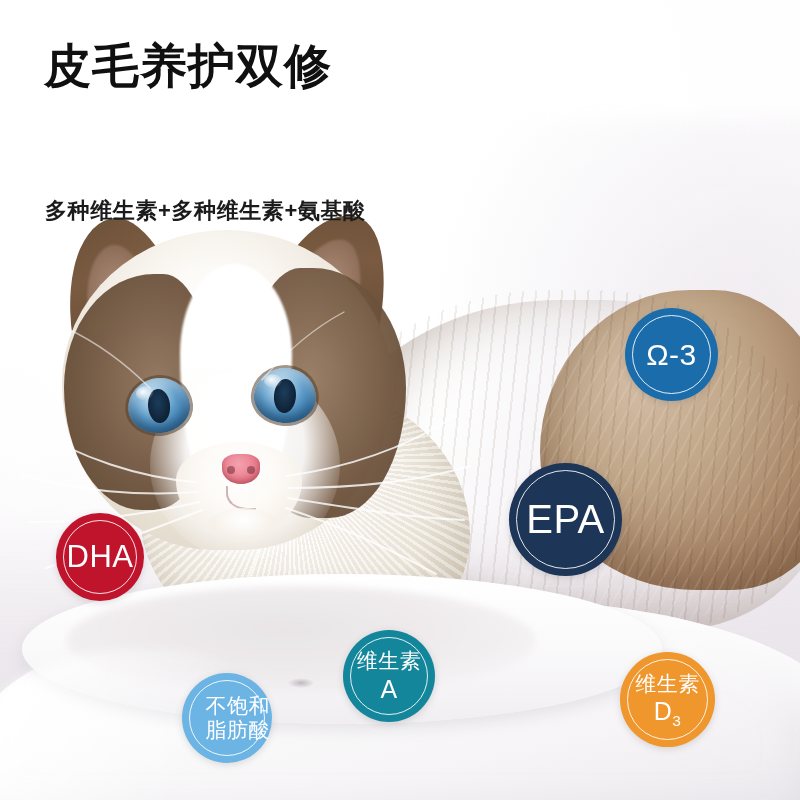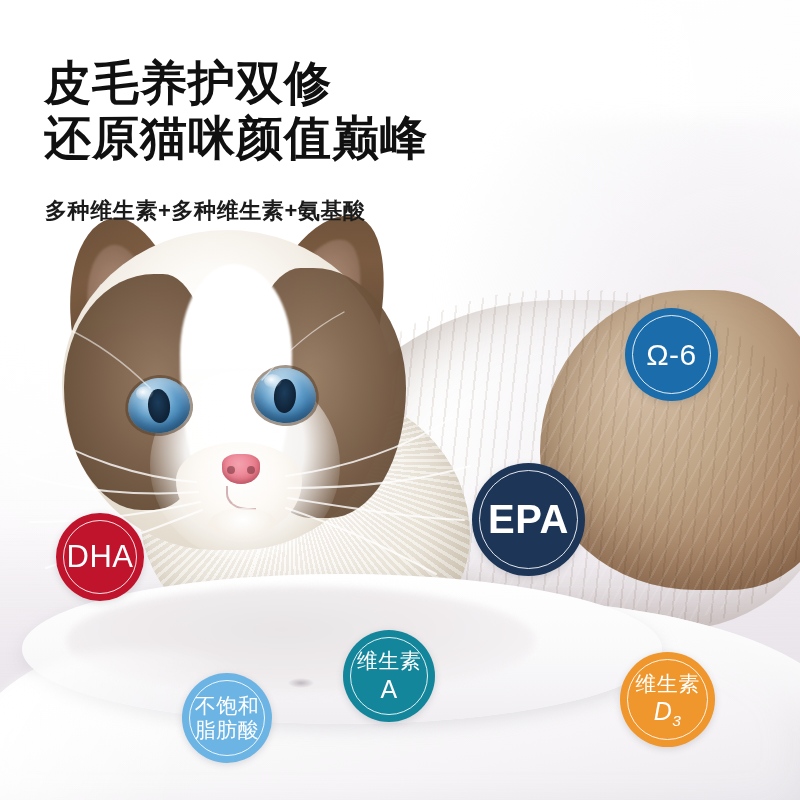--- a/index.html
+++ b/index.html
@@ -368,21 +368,21 @@
     width: 26px; height: 10px;
     border-radius: 50%;
     background: radial-gradient(ellipse, rgba(150,142,150,.55), rgba(150,142,150,0) 72%);
     filter: blur(.6px);
   }
 
   
   .headline {
     position: absolute;
     left: 44px;
-    top: 56px;
+    top: 39px;
     z-index: 30;
   }
   .headline .line {
     font-size: 47px;
     line-height: 1.17;
     font-weight: 700;
     color: #101010;
     letter-spacing: 1px;
     white-space: nowrap;
     text-shadow: 0 1px 0 rgba(255,255,255,.6);
@@ -430,36 +430,36 @@
   .badge .sub {
     font-size: .62em;
     vertical-align: sub;
     line-height: 1;
   }
 
   
   #badge-dha   { left: 56px;  top: 513px; width: 88px;  height: 88px;  background: #c0132c; text-align: right; }
   #badge-dha   .txt { font-size: 31px; }
 
-  #badge-epa   { left: 472px; top: 463px; width: 113px; height: 113px; background: #1d3557; font-weight: bold; }
+  #badge-epa   { left: 509px; top: 463px; width: 113px; height: 113px; background: #1d3557; }
   #badge-epa   .txt { font-size: 40px; }
 
   #badge-omega { left: 625px; top: 308px; width: 93px;  height: 93px;  background: #1a6cab; }
   #badge-omega .txt { font-size: 30px; }
 
-  #badge-ufa   { left: 182px; top: 673px; width: 90px;  height: 90px;  background: #6cb4e4; }
+  #badge-ufa   { left: 182px; top: 673px; width: 90px;  height: 90px;  background: #6cb4e4; justify-content: flex-end; }
   #badge-ufa   .txt { font-size: 21px; line-height: 1.16; }
 
   #badge-vita  { left: 343px; top: 630px; width: 92px;  height: 92px;  background: #14869b; }
   #badge-vita  .txt { font-size: 21px; line-height: 1.2; }
   #badge-vita  .big { display: block; font-size: 25px; }
 
   #badge-vitd  { left: 620px; top: 652px; width: 95px;  height: 95px;  background: #ef962c; }
   #badge-vitd  .txt { font-size: 21px; line-height: 1.2; }
-  #badge-vitd  .big { display: block; font-size: 25px; font-style: italic; }
+  #badge-vitd  .big { display: block; font-size: 25px; }
 </style>
 </head>
 <body>
 
 <div id="stage">
 
   <div class="backdrop-right"></div>
   <div class="floor-wash"></div>
 
   <div class="cat">
@@ -527,34 +527,33 @@
   <div class="bowl">
     <div class="bowl-body"></div>
     <div class="bowl-rim"></div>
     <div class="bowl-inner"></div>
     <div class="bowl-hi"></div>
     <div class="bowl-speck"></div>
   </div>
 
   <div class="headline">
     <div class="line">皮毛养护双修</div>
-    <div class="line">还原猫咪颜值巅峰</div>
   </div>
   <div class="subtitle">多种维生素+多种维生素+氨基酸</div>
 
   <div class="badge" id="badge-dha">
     <span class="txt">DHA</span>
   </div>
 
   <div class="badge" id="badge-epa">
     <span class="txt">EPA</span>
   </div>
 
   <div class="badge" id="badge-omega">
-    <span class="txt">Ω-6</span>
+    <span class="txt">Ω-3</span>
   </div>
 
   <div class="badge" id="badge-ufa">
     <span class="txt">
       <span>不饱和</span><br>
       <span>脂肪酸</span>
     </span>
   </div>
 
   <div class="badge" id="badge-vita">

